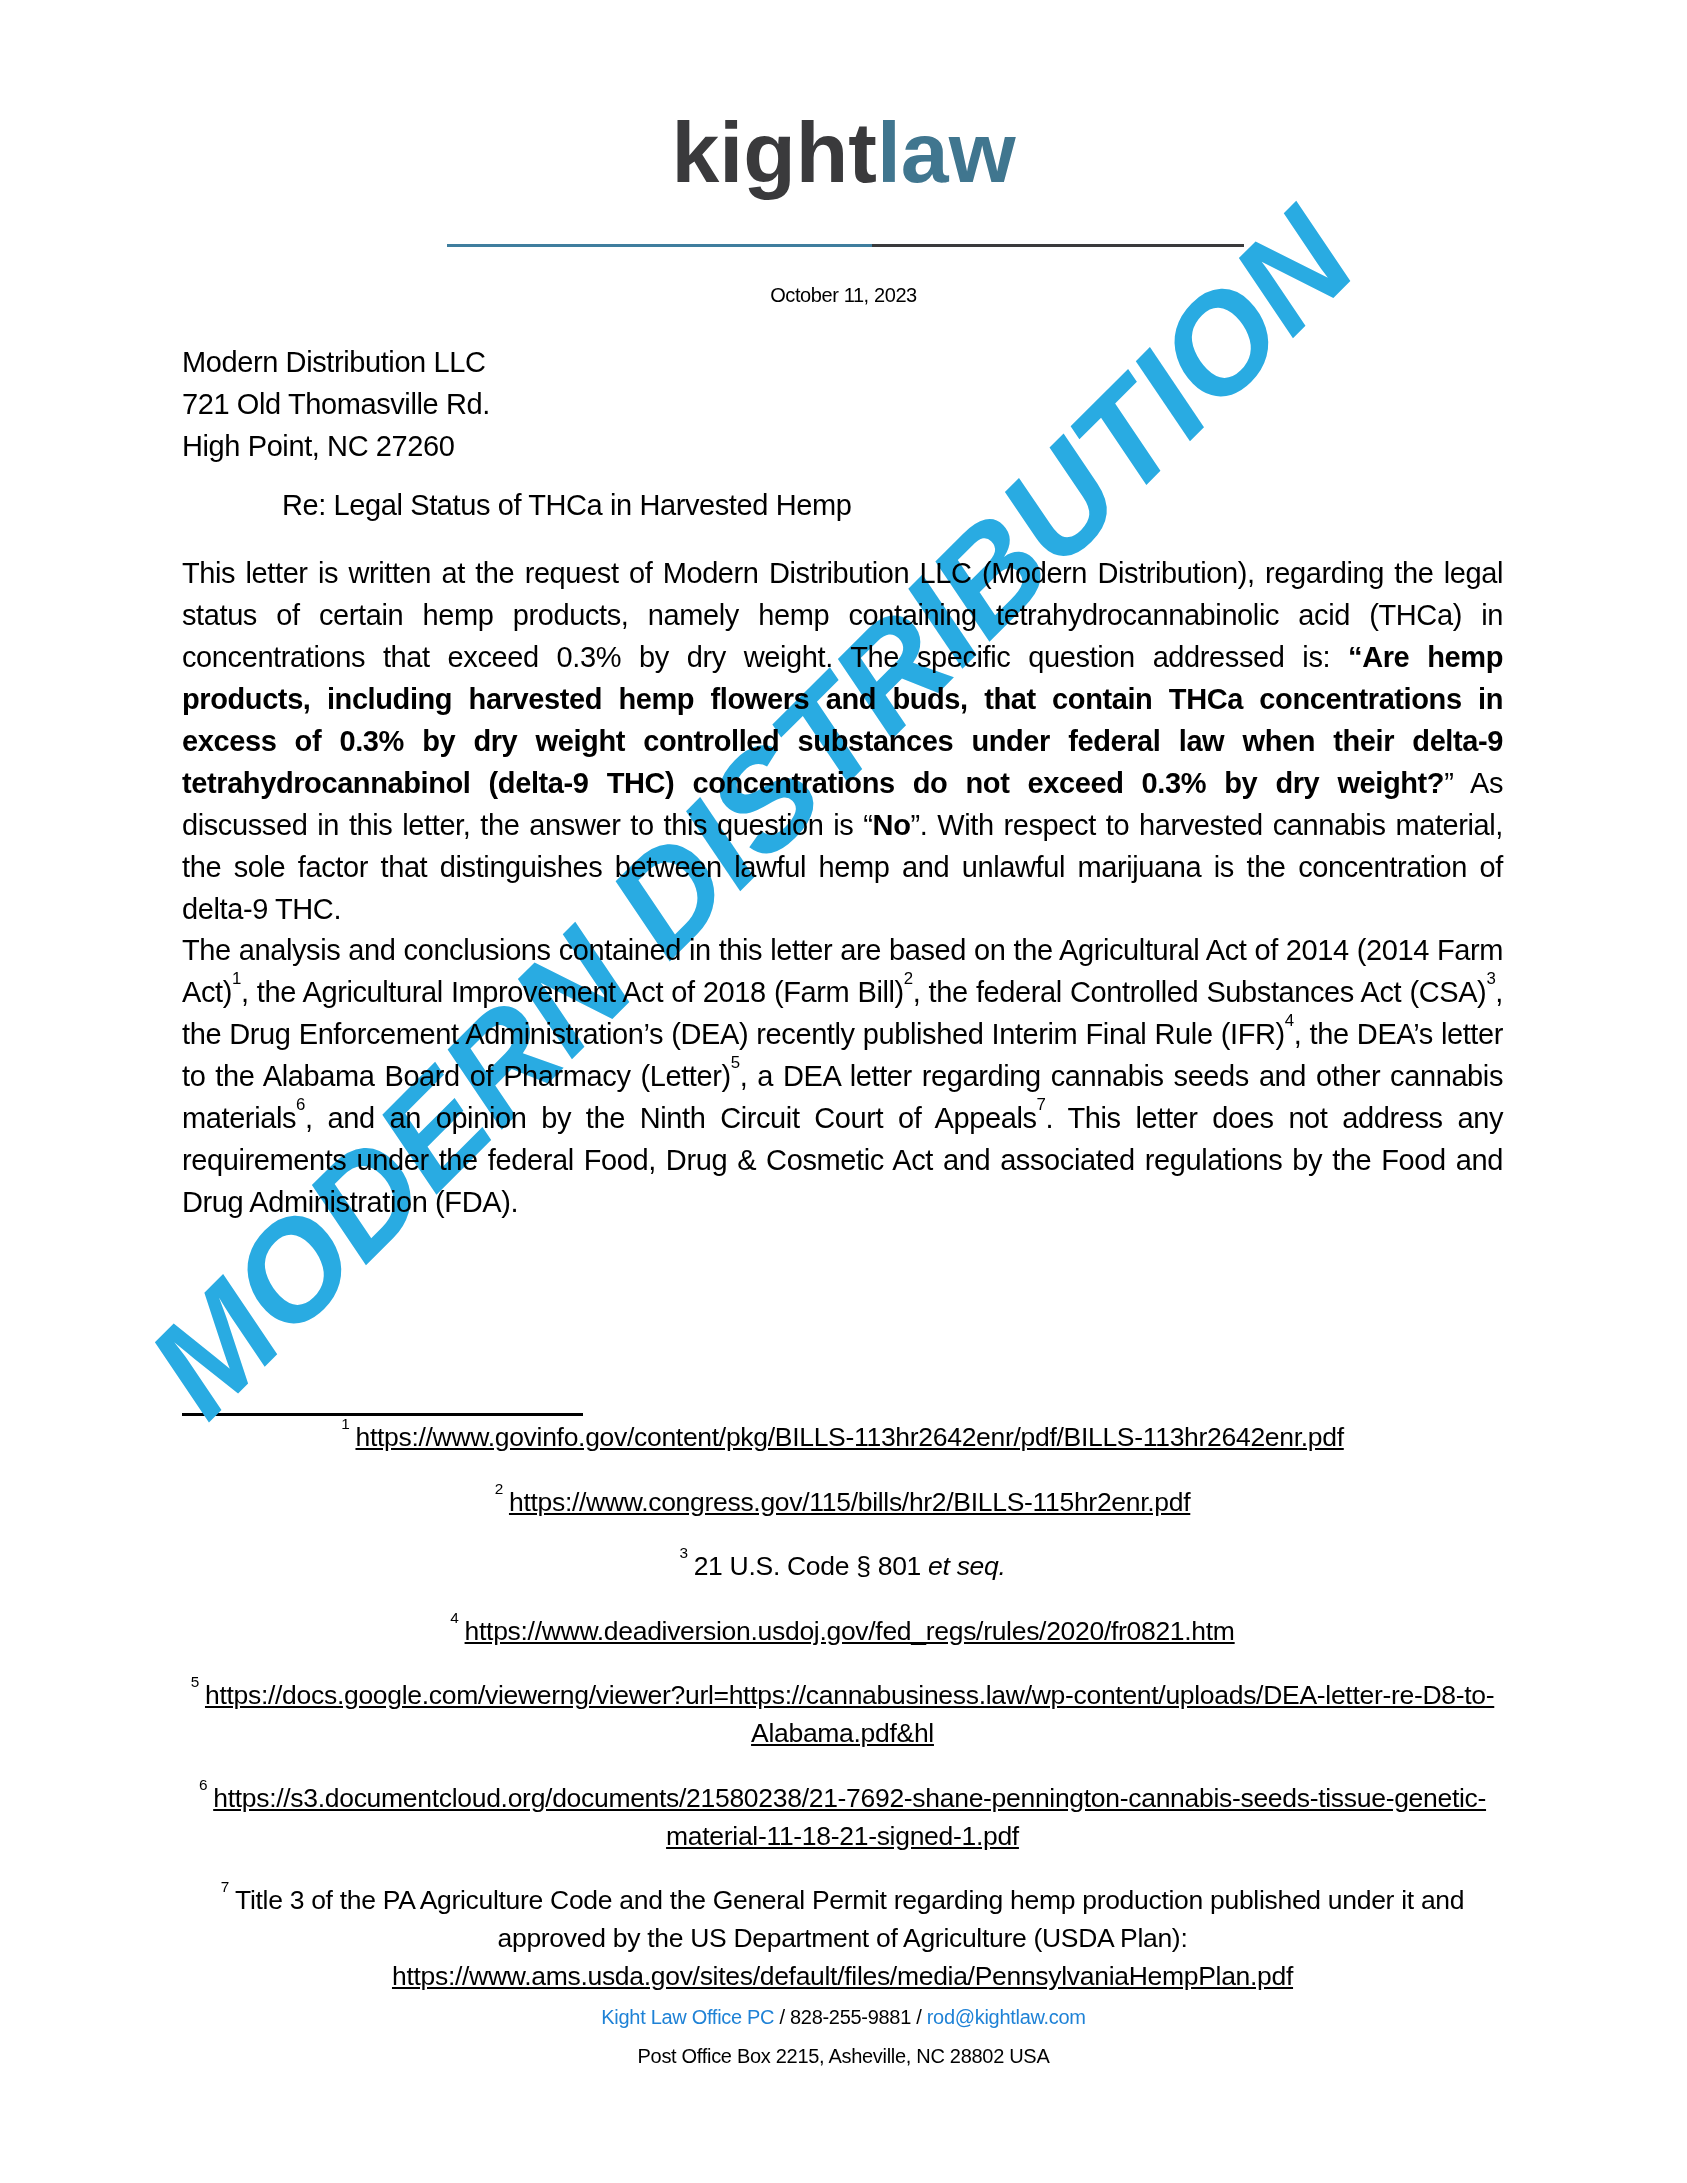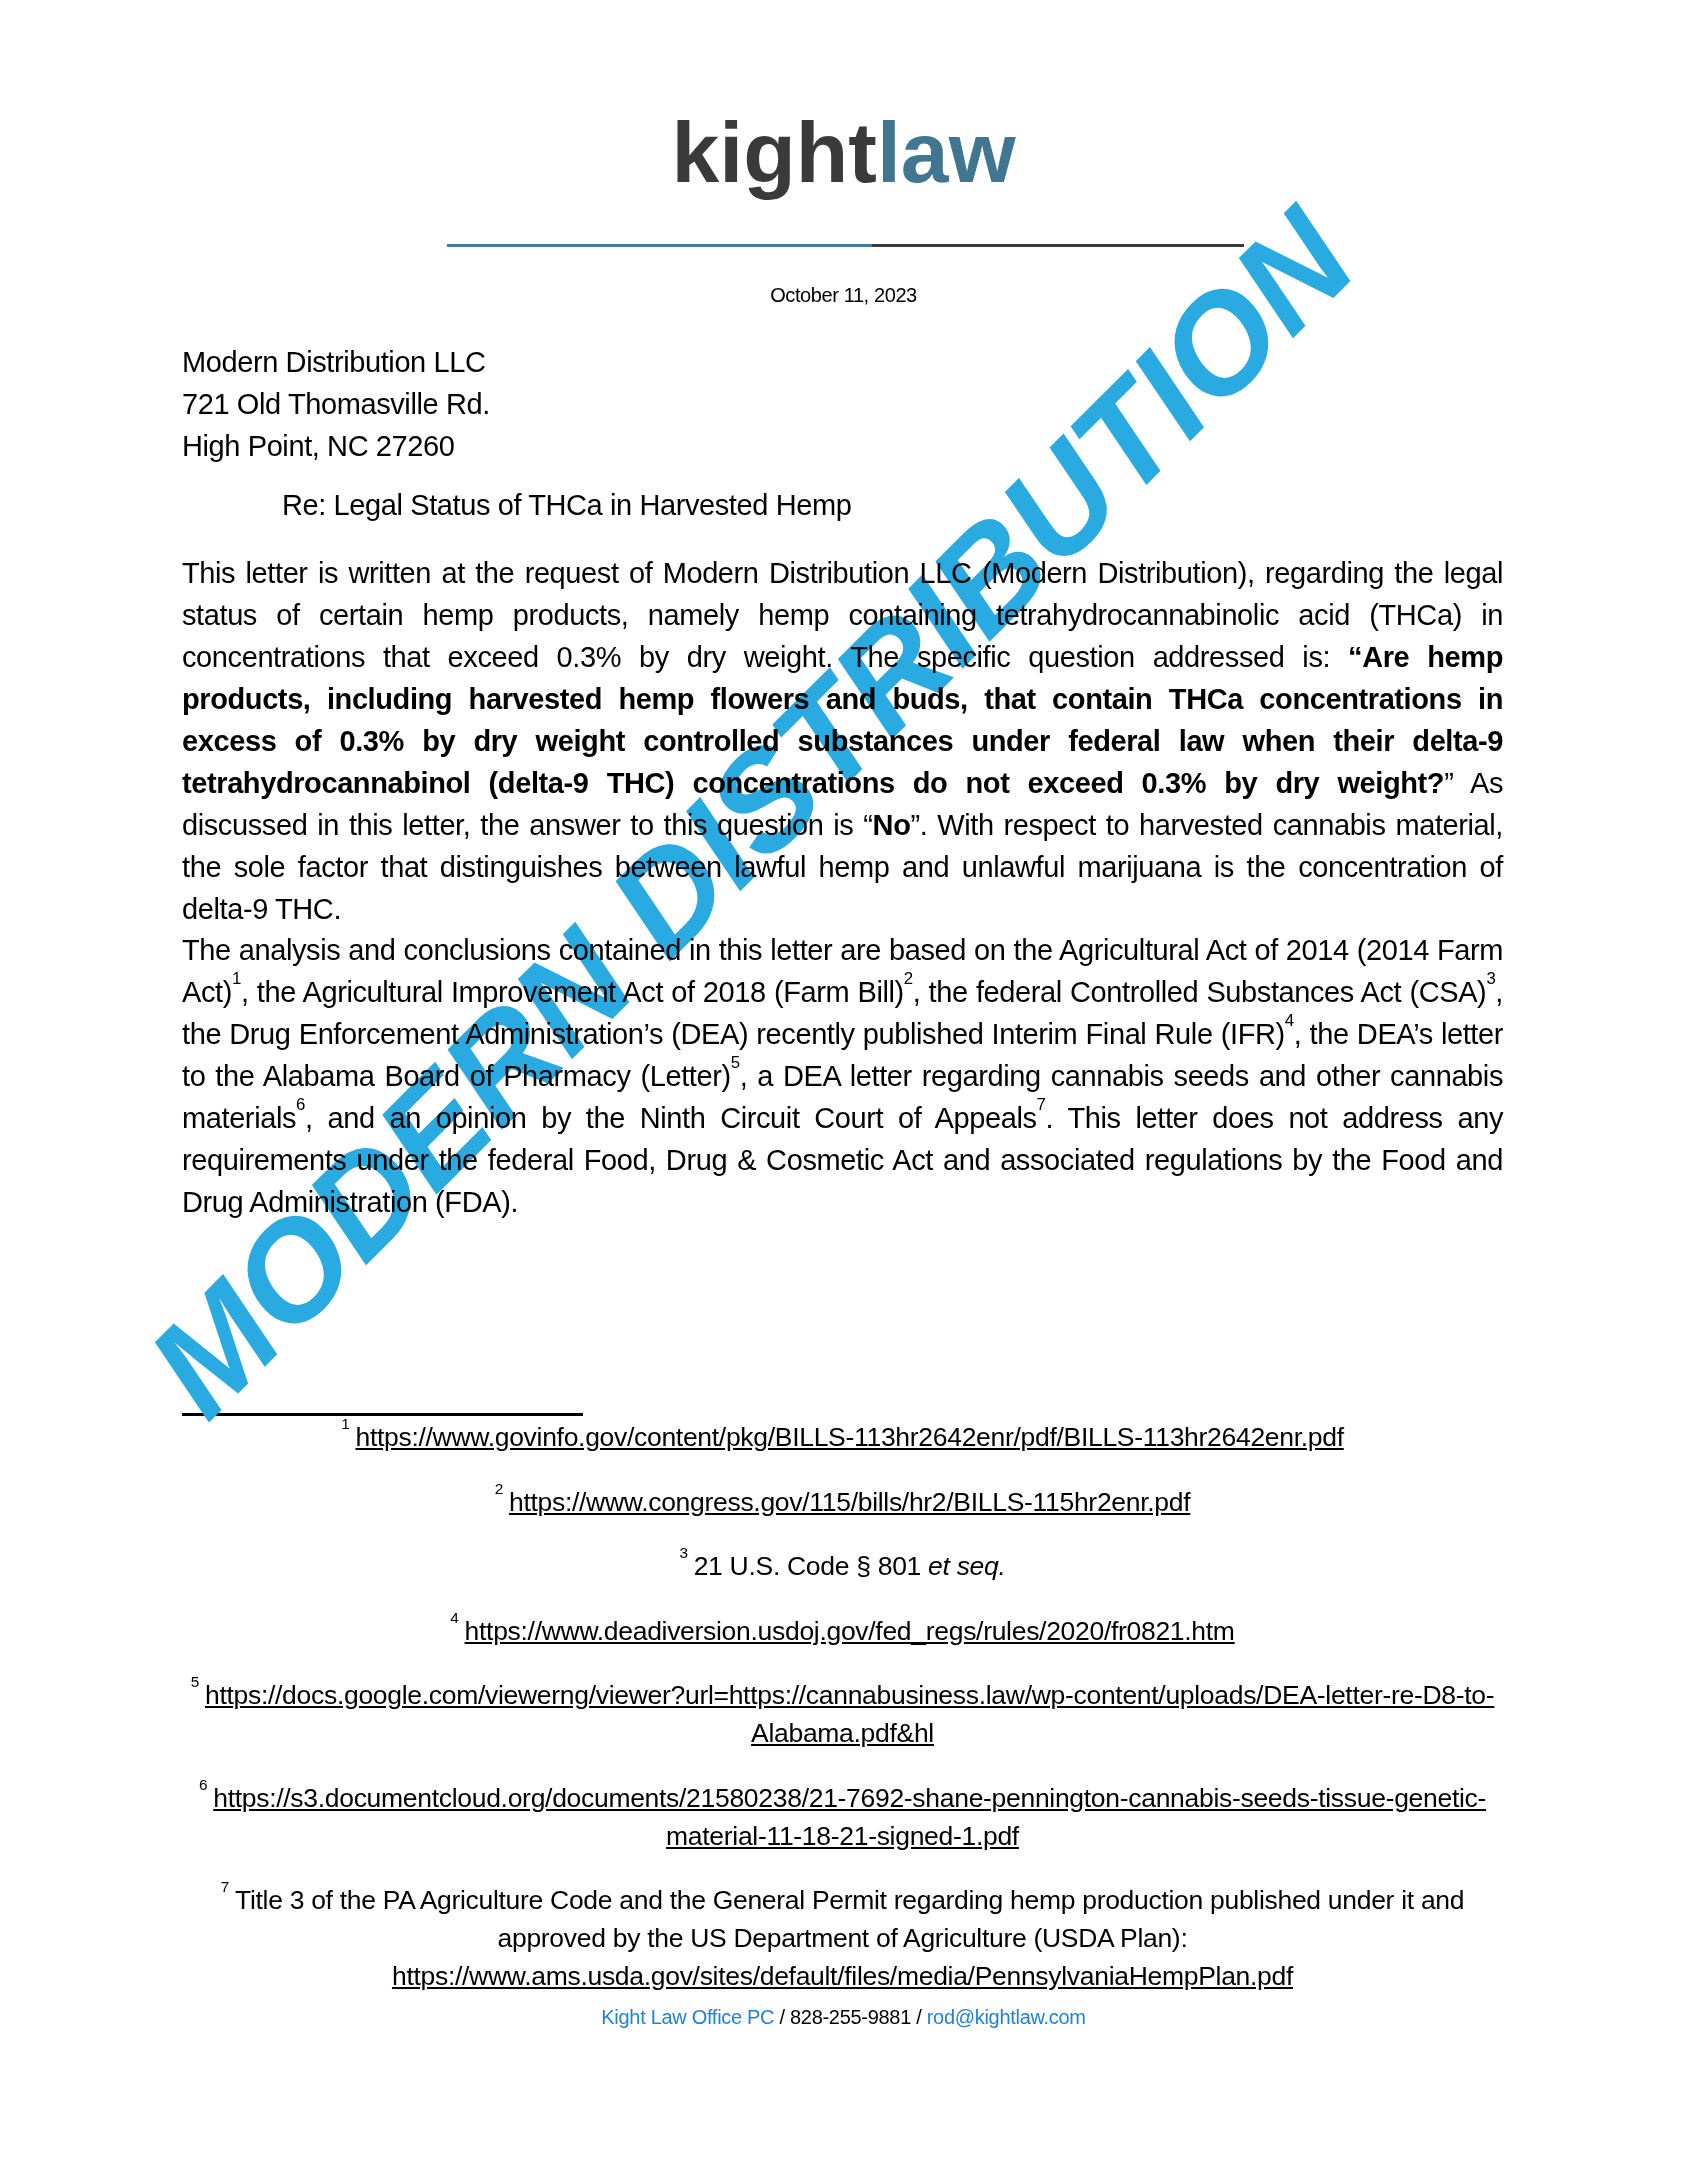--- a/index.html
+++ b/index.html
@@ -102,16 +102,17 @@
       <div class="footnote"><sup class="ref">2</sup><a class="fn-link" href="#">https://www.congress.gov/115/bills/hr2/BILLS-115hr2enr.pdf</a></div>
       <div class="footnote"><sup class="ref">3</sup><span>21 U.S. Code § 801 </span><i>et seq.</i></div>
       <div class="footnote"><sup class="ref">4</sup><a class="fn-link" href="#">https://www.deadiversion.usdoj.gov/fed_regs/rules/2020/fr0821.htm</a></div>
       <div class="footnote"><sup class="ref">5</sup><a class="fn-link" href="#">https://docs.google.com/viewerng/viewer?url=https://cannabusiness.law/wp-content/uploads/DEA-letter-re-D8-to-Alabama.pdf&amp;hl</a></div>
       <div class="footnote"><sup class="ref">6</sup><a class="fn-link" href="#">https://s3.documentcloud.org/documents/21580238/21-7692-shane-pennington-cannabis-seeds-tissue-genetic-material-11-18-21-signed-1.pdf</a></div>
       <div class="footnote"><sup class="ref">7</sup><span>Title 3 of the PA Agriculture Code and the General Permit regarding hemp production published under it and approved by the US Department of Agriculture (USDA Plan): </span><a class="fn-link" href="#">https://www.ams.usda.gov/sites/default/files/media/PennsylvaniaHempPlan.pdf</a></div>
     </div>
 
   <footer class="txt footer">
     <div><span class="flink">Kight Law Office PC</span><span> / </span><span>828-255-9881</span><span> / </span><span class="flink">rod@kightlaw.com</span></div>
+    <div>Post Office Box 2215, Asheville, NC 28802 USA</div>
   </footer>
 
 </div>
 
 
 </body></html>

